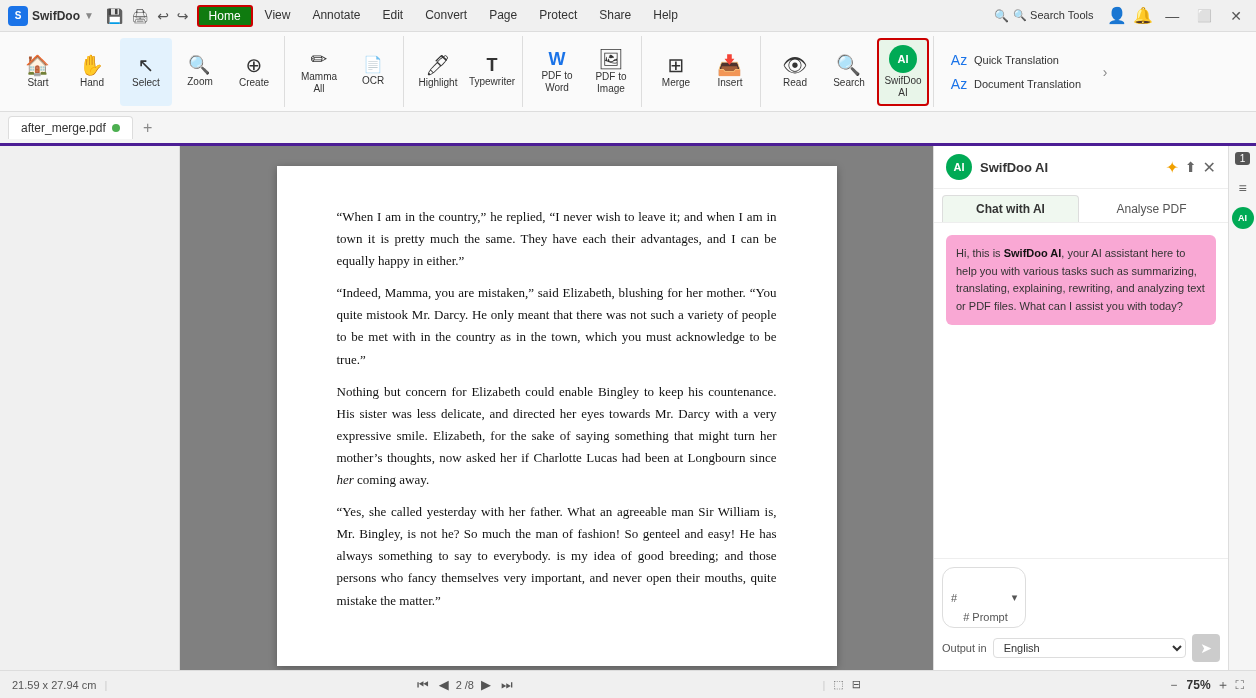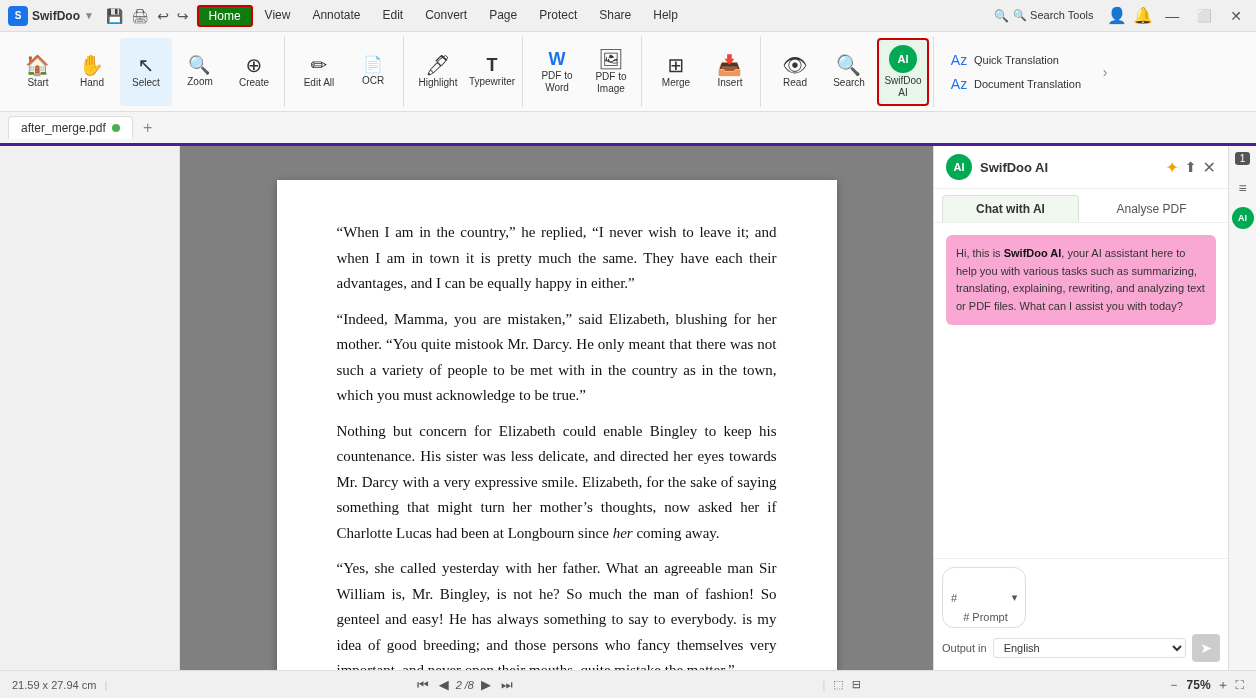--- a/index.html
+++ b/index.html
@@ -198,26 +198,25 @@
       align-items: center;
       overflow-y: auto;
       padding: 20px;
     }
     .pdf-page {
       background: white;
       width: 560px;
       min-height: 500px;
       padding: 40px 60px;
       box-shadow: 0 2px 8px rgba(0,0,0,0.3);
-      font-size: 15px;
+      font-size: 13px;
       line-height: 1.7;
       color: #111;
       font-family: 'Times New Roman', Times, serif;
       text-align: justify;
-      margin-top: 14px;
     }
     .pdf-page p {
       margin-bottom: 10px;
       text-indent: 0;
     }
     .pdf-page em { font-style: italic; }
 
     
     .right-panel {
       width: 295px;
@@ -371,21 +370,20 @@
     }
     .status-bar .sep { color: #ccc; }
     .page-nav {
       display: flex; align-items: center; gap: 4px; margin: 0 auto;
     }
     .page-nav-btn {
       cursor: pointer; color: #555; font-size: 13px; padding: 0 3px;
     }
     .page-num {
       font-size: 11px;
-      font-style: italic;
     }
     .zoom-controls {
       display: flex; align-items: center; gap: 6px; margin-left: auto;
     }
     .zoom-btn { cursor: pointer; color: #555; font-size: 13px; }
     .zoom-level { font-size: 12px; color: #333; font-weight: bold; }
   </style>
 </head>
 <body>
 
@@ -447,21 +445,21 @@
     </div>
     <div class="tool-btn">
       <span class="icon">⊕</span>
       <span class="label">Create</span>
     </div>
   </div>
 
   <div class="toolbar-group">
     <div class="tool-btn">
       <span class="icon">✏</span>
-      <span class="label">Edit All</span>
+      <span class="label">Mamma All</span>
     </div>
     <div class="tool-btn">
       <span class="icon" style="font-size:16px;">📄</span>
       <span class="label">OCR</span>
     </div>
   </div>
 
   <div class="toolbar-group">
     <div class="tool-btn">
       <span class="icon">🖊</span>

